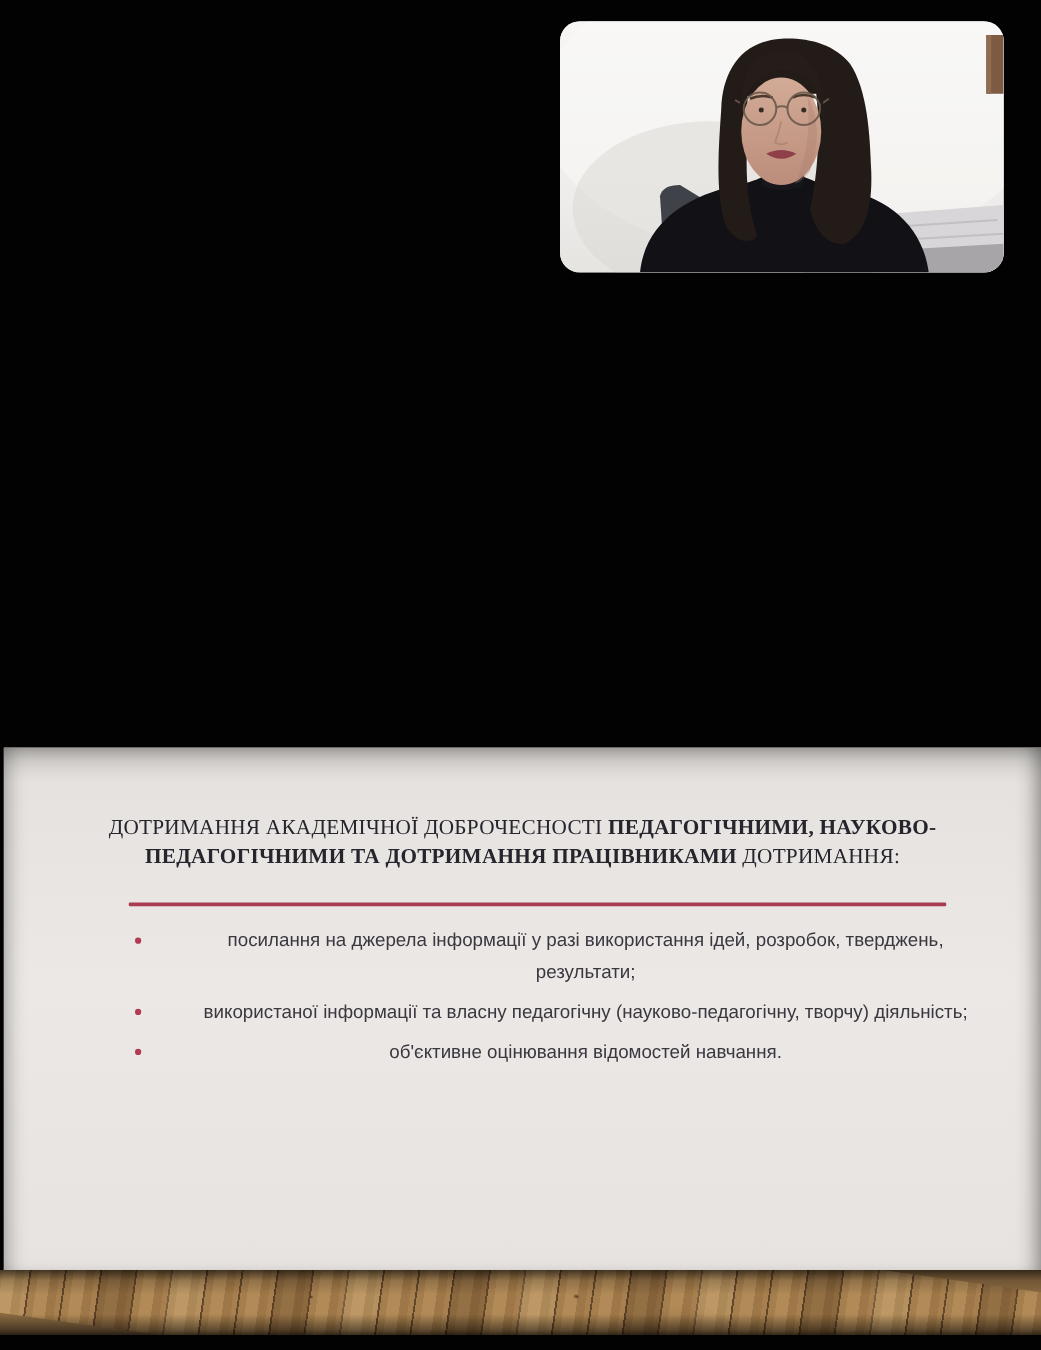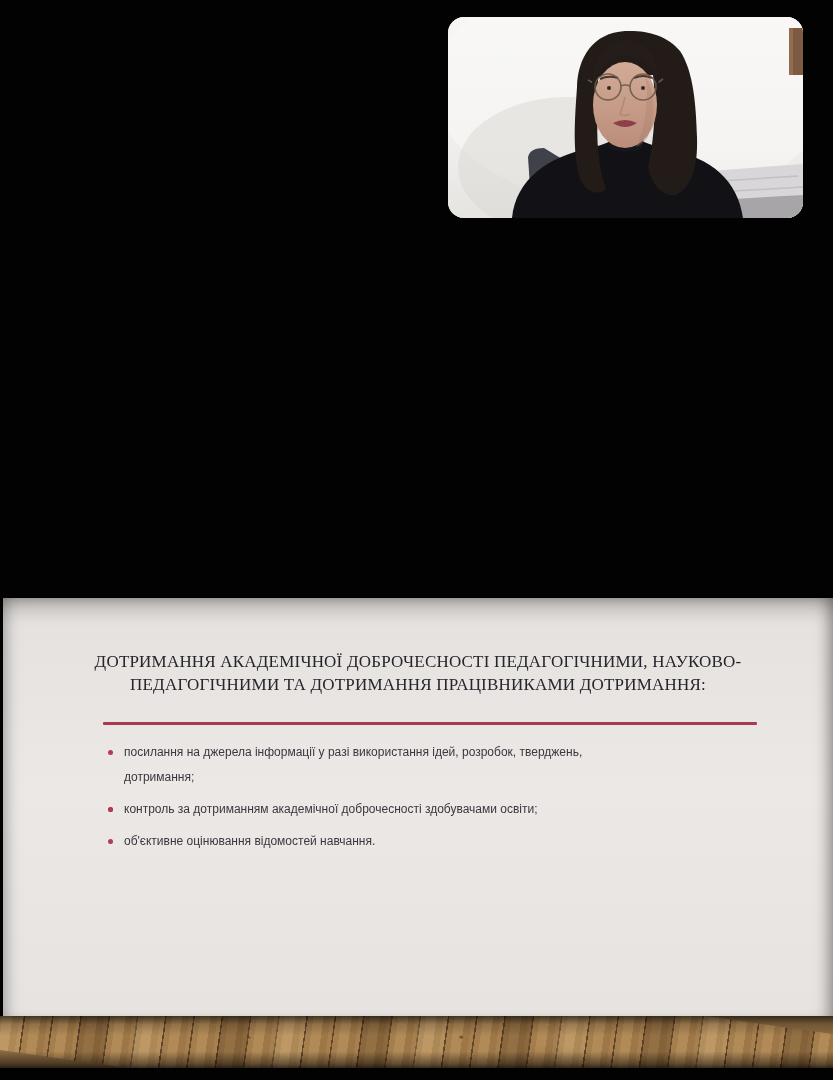--- a/index.html
+++ b/index.html
@@ -15,27 +15,27 @@
   
   .slide{position:absolute;left:3px;top:598px;width:830px;height:420px;
          background:linear-gradient(180deg,#d6d3d0 0%,#e6e2df 7%,#ece8e5 45%,#e7e3e0 100%);
          box-shadow:inset -12px 0 16px -8px rgba(0,0,0,.38),
                     inset 12px 0 16px -9px rgba(0,0,0,.28),
                     inset 0 14px 20px -10px rgba(0,0,0,.30);
          overflow:hidden;}
   .slide-title{position:absolute;top:52px;left:20px;right:20px;text-align:center;
                font-family:"Liberation Serif",serif;font-size:17px;line-height:23px;
                color:#26242c;letter-spacing:.2px;}
-  .slide-title b{font-weight:400;}
+  .slide-title b{font-weight:700;}
   .divider{position:absolute;top:124px;left:100px;width:654px;height:3px;
            background:var(--accent,#a93a50);border-radius:1px;}
   .bullets{position:absolute;top:142px;left:102px;right:20px;margin:0;padding:0;
            list-style:none;}
   .bullets li{position:relative;padding-left:19px;margin:0 0 7px 0;
-              font-size:12px;line-height:25px;color:#3a3740;}
+              font-size:15px;line-height:25px;color:#3a3740;text-align:center;}
   .bullets li:last-child{margin-bottom:0;}
   .bullets li::before{content:"";position:absolute;left:3px;top:10px;width:5px;height:5px;
               border-radius:50%;background:var(--accent-dot,#b23a52);}
   .bullets .line{white-space:nowrap;}
 
   
   .floor{position:absolute;left:0;top:1016px;width:833px;height:52px;overflow:hidden;
          background:#8a6a42;}
   .planks{position:absolute;left:-60px;right:-60px;top:-40px;bottom:-40px;
           transform:rotate(8deg);
@@ -124,26 +124,24 @@
 
   <div class="slide">
     <div class="slide-title">
       <span>ДОТРИМАННЯ АКАДЕМІЧНОЇ ДОБРОЧЕСНОСТІ </span><b>ПЕДАГОГІЧНИМИ, НАУКОВО-</b><br>
       <b>ПЕДАГОГІЧНИМИ ТА ДОТРИМАННЯ ПРАЦІВНИКАМИ </b><span>ДОТРИМАННЯ:</span>
     </div>
     <div class="divider"></div>
     <ul class="bullets">
         <li>
           <div class="line">посилання на джерела інформації у разі використання ідей, розробок, тверджень,</div>
-          <div class="line">дотримання;</div>
+          <div class="line">результати;</div>
         </li>
         <li>
-        </li>
-        <li>
-          <div class="line">контроль за дотриманням академічної доброчесності здобувачами освіти;</div>
+          <div class="line">використаної інформації та власну педагогічну (науково-педагогічну, творчу) діяльність;</div>
         </li>
         <li>
           <div class="line">об'єктивне оцінювання відомостей навчання.</div>
         </li>
       </ul>
   </div>
 
   <div class="floor">
     <div class="planks"></div>
   </div>

